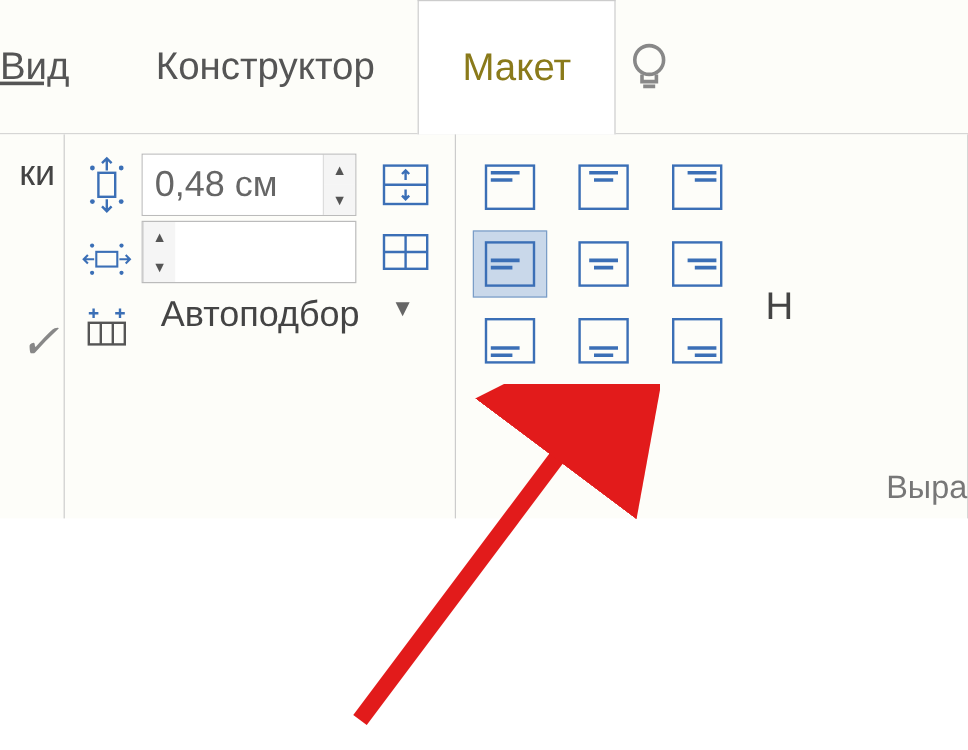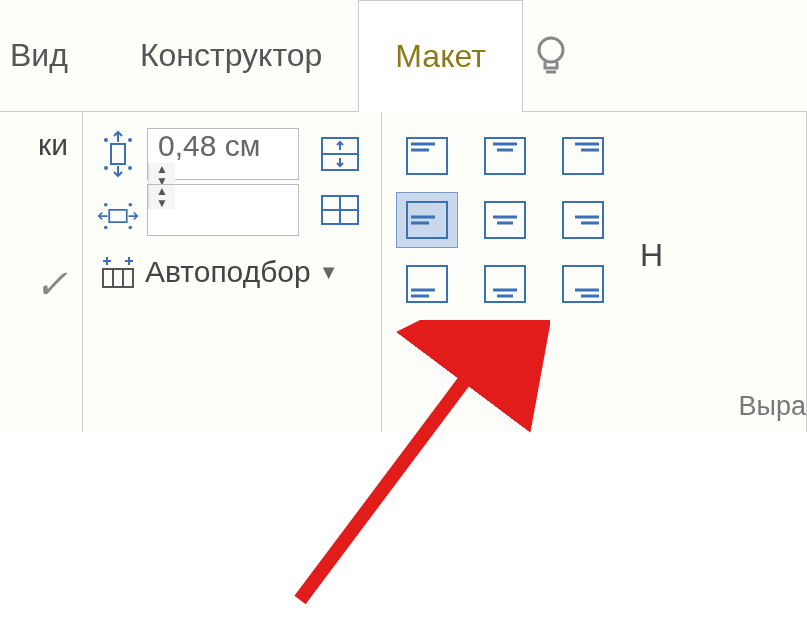--- a/index.html
+++ b/index.html
@@ -1,42 +1,42 @@
 <!DOCTYPE html>
 <html><head>
 <meta charset="utf-8">
 <style>
   * { box-sizing: border-box; margin: 0; padding: 0; }
   body { font-family: "Segoe UI", Tahoma, sans-serif; background: #fff; width: 807px; height: 625px; overflow: hidden; position: relative; }
   
   .tabs { display: flex; height: 112px; background: #fdfdf9; border-bottom: 1px solid #ccc; align-items: stretch; }
   .tab { display: flex; align-items: center; justify-content: center; padding: 0 36px; font-size: 32px; color: #555; cursor: pointer; position: relative; }
   .tab.active { color: #8a7a1a; background: #fff; border: 1px solid #ccc; border-bottom: none; margin-bottom: -1px; }
-  .tab.first { padding-left: 10px; }
+  .tab.first { padding-left: 0; text-decoration: underline; }
 
   .ribbon { display: flex; height: 320px; background: #fdfdf9; }
   .group { border-right: 1px solid #ccc; padding: 16px 14px 6px; display: flex; flex-direction: column; position: relative; }
   .group-body { flex: 1; display: flex; gap: 8px; }
   .group-label { text-align: center; font-size: 27px; color: #777; padding: 8px 0 4px; }
 
   
-  .left-partial { width: 83px; overflow: hidden; padding-left: 16px; }
+  .left-partial { width: 54px; overflow: hidden; padding-left: 16px; }
   .left-partial .txt { font-size: 30px; color: #444; text-align: right; padding-right: 0; line-height: 1.1; }
   .left-partial .v { margin-top: 100px; font-size: 40px; color: #888; text-align: right; font-style: italic; }
 
   
   .cell-size { flex: 0 0 auto; }
   .col-icons { display: flex; flex-direction: column; gap: 10px; }
   .dim-icon { width: 42px; height: 52px; display: flex; align-items: center; justify-content: center; }
-  .autofit-row { display: flex; align-items: center; gap: 6px; margin-top: 4px; }
+  .autofit-row { display: flex; gap: 24px; margin-top: 4px; }
   .autofit-label { font-size: 30px; color: #444; }
   .dropdown-caret { font-size: 20px; color: #666; margin-left: 2px; }
 
   .dim-inputs { display: flex; flex-direction: column; gap: 4px; }
-  .spin { display: flex; align-items: stretch; border: 1px solid #bbb; background: #fff; height: 52px; flex-direction: column; }
+  .spin { display: flex; align-items: stretch; border: 1px solid #bbb; background: #fff; height: 52px; }
   .spin input { border: none; width: 150px; font-size: 30px; padding: 0 10px; color: #666; outline: none; }
   .spin .arrows { display: flex; flex-direction: column; border-left: 1px solid #ddd; }
   .spin .arrows button { border: none; background: #f5f5f5; width: 26px; flex: 1; font-size: 12px; color: #555; cursor: pointer; padding: 0; line-height: 1; }
 
   .dist-col { display: flex; flex-direction: column; gap: 4px; margin-left: 6px; }
   .dist-btn { width: 54px; height: 52px; display: flex; align-items: center; justify-content: center; border: 1px solid transparent; cursor: pointer; }
 
   
   .align-group { flex: 1; padding-right: 0; }
   .align-grid { display: grid; grid-template-columns: repeat(3, 62px); grid-template-rows: repeat(3, 56px); gap: 8px 16px; }

